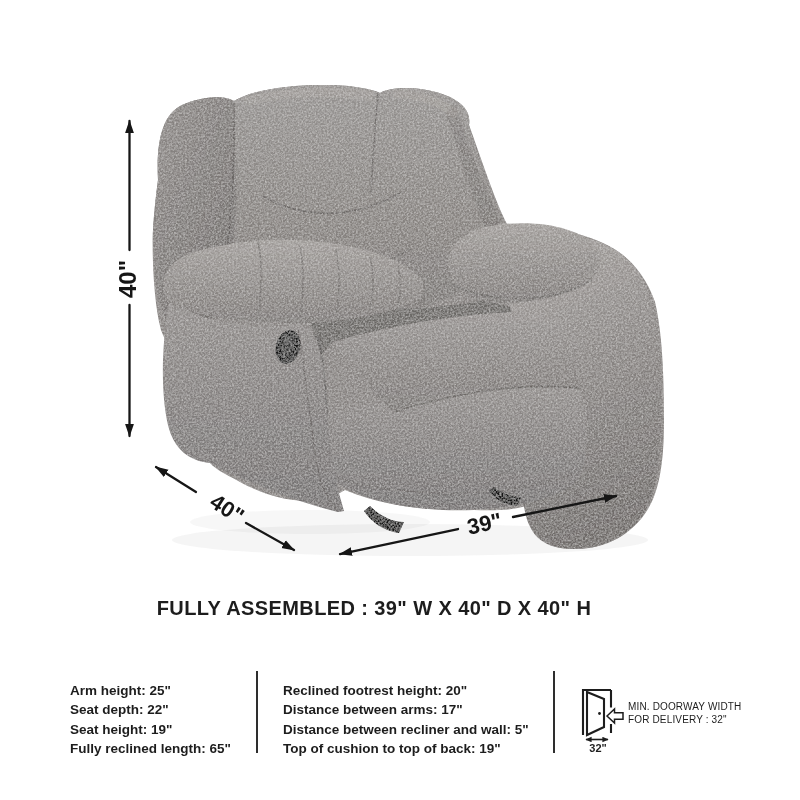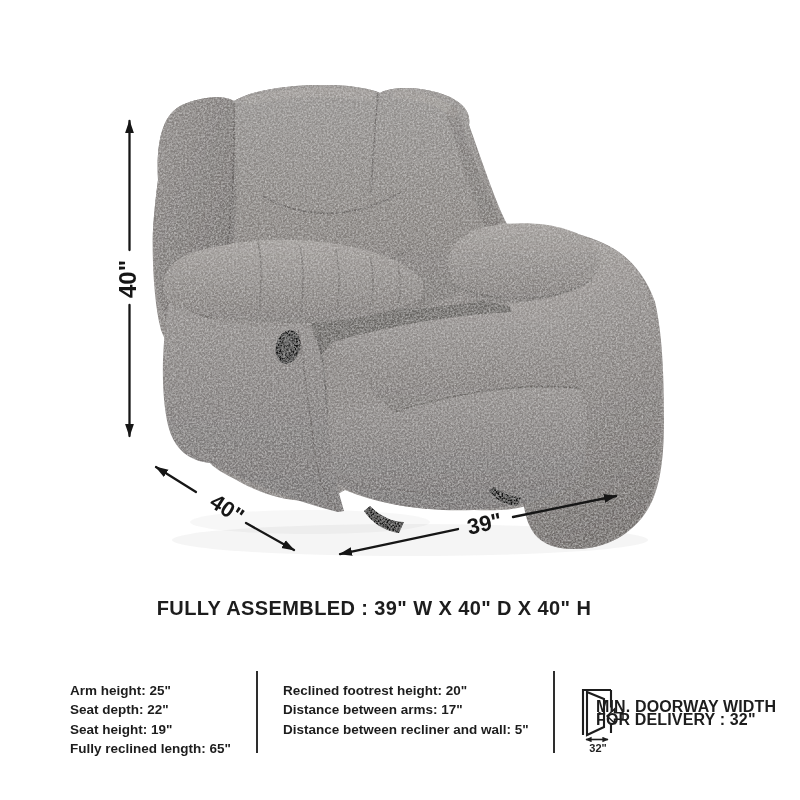--- a/index.html
+++ b/index.html
@@ -13,21 +13,21 @@
     white-space:nowrap;font-size:20px;font-weight:bold;letter-spacing:0.4px;color:#1d1d1d;
   }
   .spec-col{position:absolute;top:681px;font-size:13.5px;font-weight:bold;line-height:19.4px;color:#1d1d1d;white-space:nowrap;}
   .col-left{left:70px;}
   .col-mid{left:283px;}
   .vdivider{position:absolute;top:671px;width:2px;height:82px;background:#2e2e2e;}
   .d1{left:256px;}
   .d2{left:553px;}
   .door-svg{position:absolute;left:578px;top:686px;width:46px;height:72px;}
   .door-width-label{position:absolute;left:576px;top:742px;width:44px;text-align:center;font-size:11px;font-weight:bold;color:#1d1d1d;}
-  .door-note{position:absolute;left:596px;top:701px;font-size:16px;font-weight:bold;line-height:12.8px;letter-spacing:0.15px;color:#1d1d1d;white-space:nowrap;}
+  .door-note{position:absolute;left:628px;top:701px;font-size:10px;font-weight:normal;line-height:12.8px;letter-spacing:0.15px;color:#1d1d1d;white-space:nowrap;}
   .dim-label{font-weight:bold;fill:#161616;}
 </style>
 </head>
 <body>
 
 <div class="stage">
 
   <svg class="scene" viewBox="0 0 800 800" xmlns="http://www.w3.org/2000/svg">
     <defs>
       <marker id="ah" markerWidth="14" markerHeight="11" refX="12" refY="5" orient="auto-start-reverse" markerUnits="userSpaceOnUse">
@@ -205,20 +205,21 @@
     <div>Seat height: 19"</div>
     <div>Fully reclined length: 65"</div>
   </div>
 
   <div class="vdivider d1"></div>
 
   <div class="spec-col col-mid">
     <div>Reclined footrest height: 20"</div>
     <div>Distance between arms: 17"</div>
     <div>Distance between recliner and wall: 5"</div>
+    <div>Top of cushion to top of back: 19"</div>
   </div>
 
   <div class="vdivider d2"></div>
 
   <svg class="door-svg" viewBox="0 0 46 72" xmlns="http://www.w3.org/2000/svg">
     <defs>
       <marker id="dah" markerWidth="8" markerHeight="7" refX="5.6" refY="2.75" orient="auto-start-reverse" markerUnits="userSpaceOnUse">
         <path d="M0,0 L6.2,2.75 L0,5.5 Z" fill="#1d1d1d"></path>
       </marker>
     </defs>

